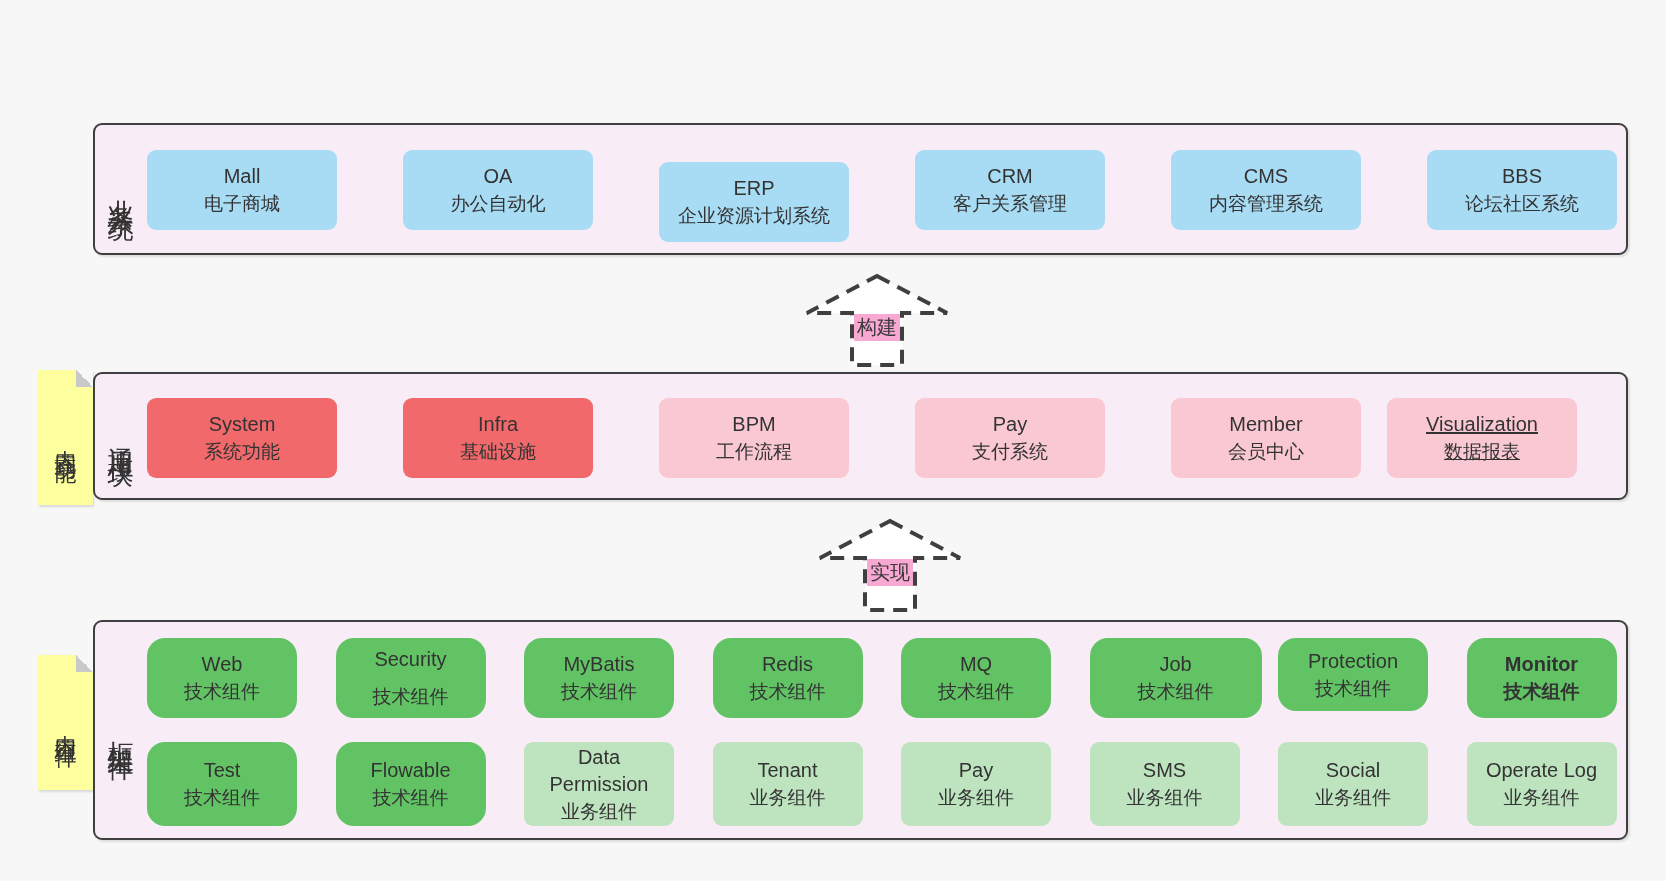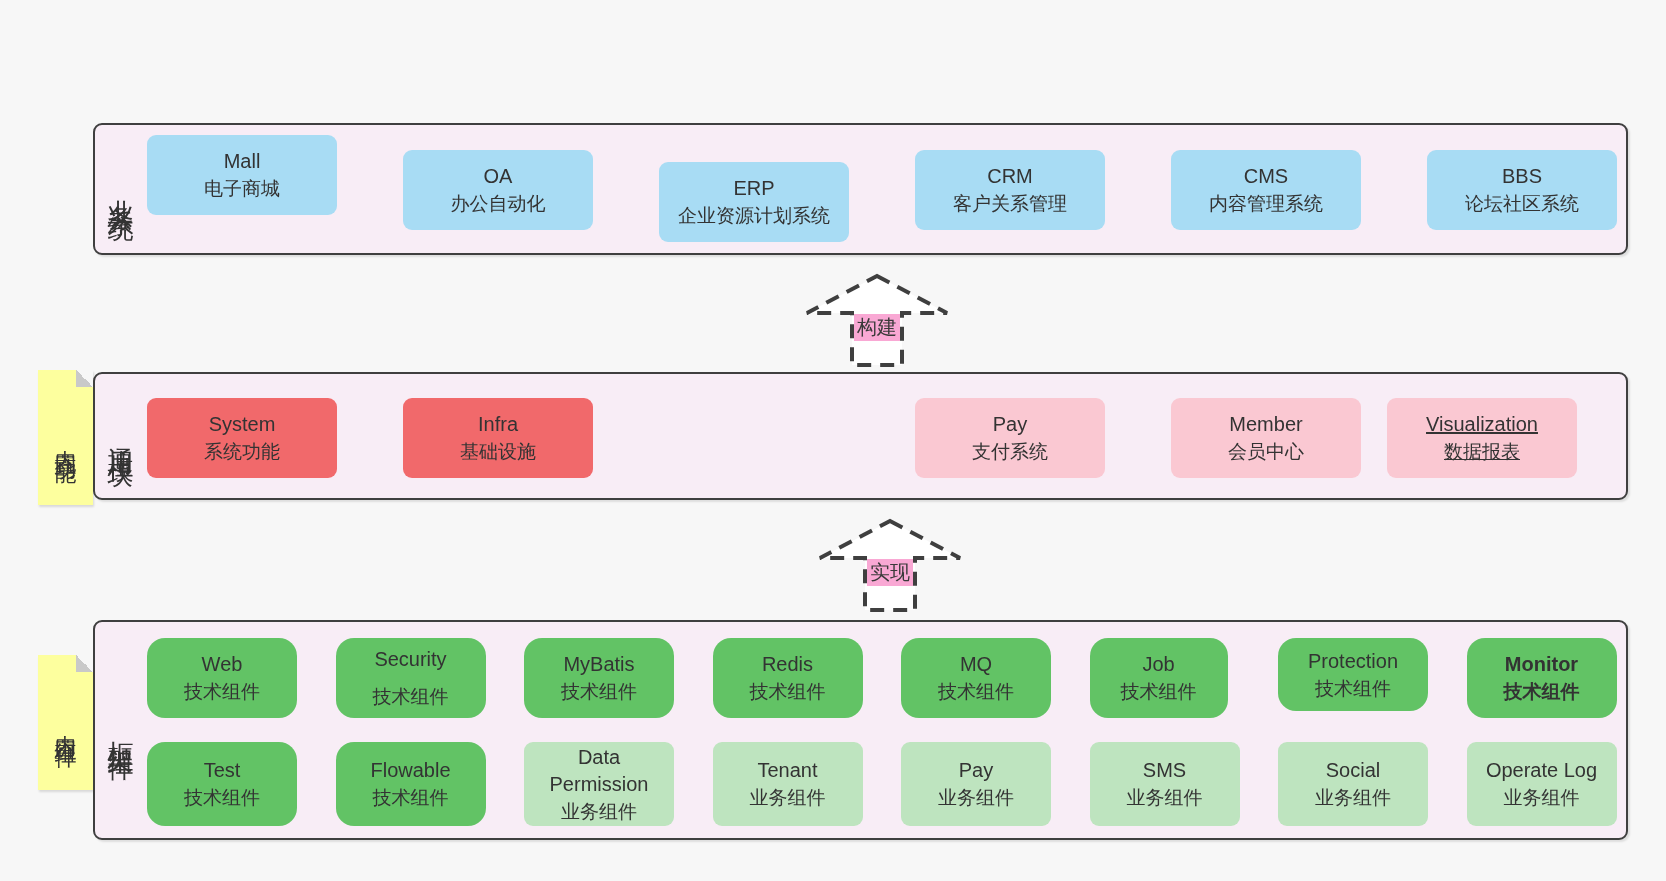--- a/index.html
+++ b/index.html
@@ -55,21 +55,21 @@
 
   <div class="note" id="note-0">
     <span class="note-label">内置功能</span>
   </div>
   <div class="note" id="note-1">
     <span class="note-label">内置组件</span>
   </div>
 
   <div class="layer" id="layer-0">
     <span class="layer-label">业务系统</span>
-  <div class="box c-blue" style="left: 52px; top: 10px; width: 190px; height: 80px;">
+  <div class="box c-blue" style="left: 52px; top: 25px; width: 190px; height: 80px;">
         <span class="en">Mall</span>
         <span class="zh">电子商城</span>
       </div>
       <div class="box c-blue" style="left: 308px; top: 25px; width: 190px; height: 80px;">
         <span class="en">OA</span>
         <span class="zh">办公自动化</span>
       </div>
       <div class="box c-blue" style="left: 564px; top: 25px; width: 190px; height: 80px; margin-top: 12px;">
         <span class="en">ERP</span>
         <span class="zh">企业资源计划系统</span>
@@ -91,20 +91,24 @@
   <div class="layer" id="layer-1">
     <span class="layer-label">通用模块</span>
   <div class="box c-red" style="left: 52px; top: 24px; width: 190px; height: 80px;">
         <span class="en">System</span>
         <span class="zh">系统功能</span>
       </div>
       <div class="box c-red" style="left: 308px; top: 24px; width: 190px; height: 80px;">
         <span class="en">Infra</span>
         <span class="zh">基础设施</span>
       </div>
+      <div class="box c-pink" style="left: 564px; top: 24px; width: 190px; height: 80px;">
+        <span class="en">BPM</span>
+        <span class="zh">工作流程</span>
+      </div>
       <div class="box c-pink" style="left: 820px; top: 24px; width: 190px; height: 80px;">
         <span class="en">Pay</span>
         <span class="zh">支付系统</span>
       </div>
       <div class="box c-pink" style="left: 1076px; top: 24px; width: 190px; height: 80px;">
         <span class="en">Member</span>
         <span class="zh">会员中心</span>
       </div>
       <div class="box c-pink" style="left: 1292px; top: 24px; width: 190px; height: 80px; text-decoration: underline;">
         <span class="en">Visualization</span>
@@ -127,21 +131,21 @@
         <span class="zh">技术组件</span>
       </div>
       <div class="box c-green" style="left: 617.5px; top: 16px; width: 150px; height: 80px;">
         <span class="en">Redis</span>
         <span class="zh">技术组件</span>
       </div>
       <div class="box c-green" style="left: 806px; top: 16px; width: 150px; height: 80px;">
         <span class="en">MQ</span>
         <span class="zh">技术组件</span>
       </div>
-      <div class="box c-green" style="left: 994.5px; top: 16px; width: 138px; height: 80px;">
+      <div class="box c-green" style="left: 994.5px; top: 16px; width: 172px; height: 80px;">
         <span class="en">Job</span>
         <span class="zh">技术组件</span>
       </div>
       <div class="box c-green" style="left: 1183px; top: 16px; width: 150px; height: 73px;">
         <span class="en">Protection</span>
         <span class="zh">技术组件</span>
       </div>
       <div class="box c-green" style="left: 1371.5px; top: 16px; width: 150px; height: 80px; font-weight: bold;">
         <span class="en">Monitor</span>
         <span class="zh">技术组件</span>

